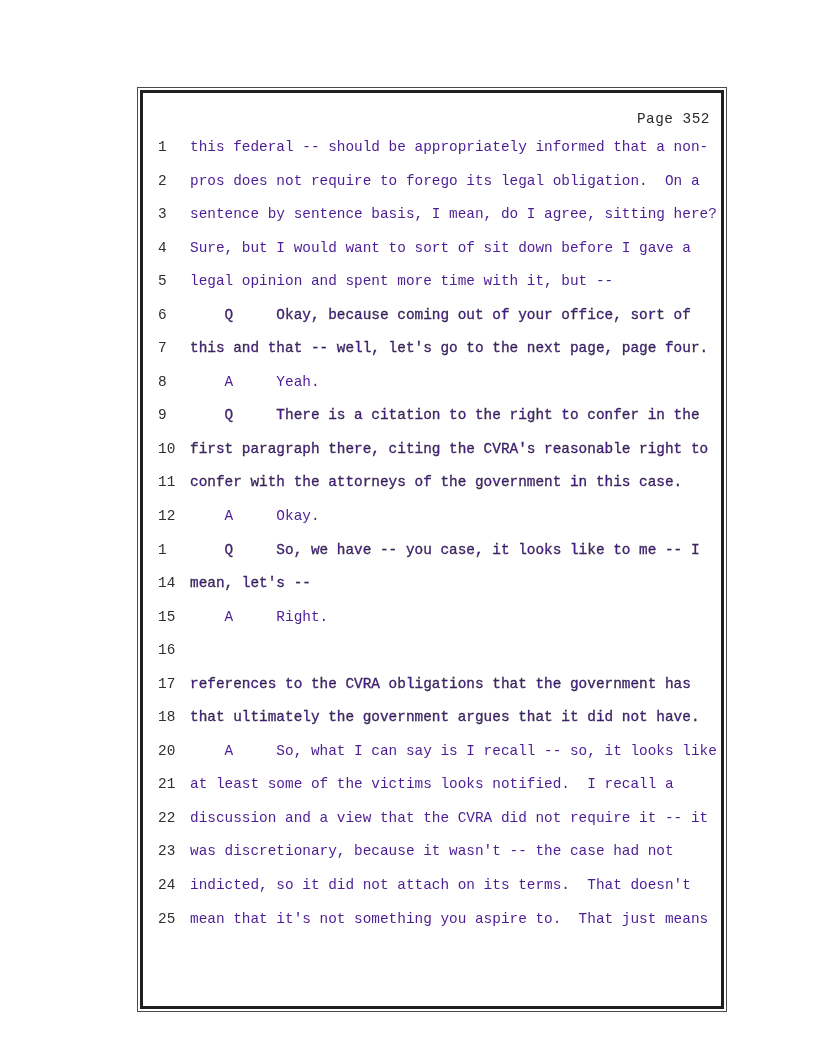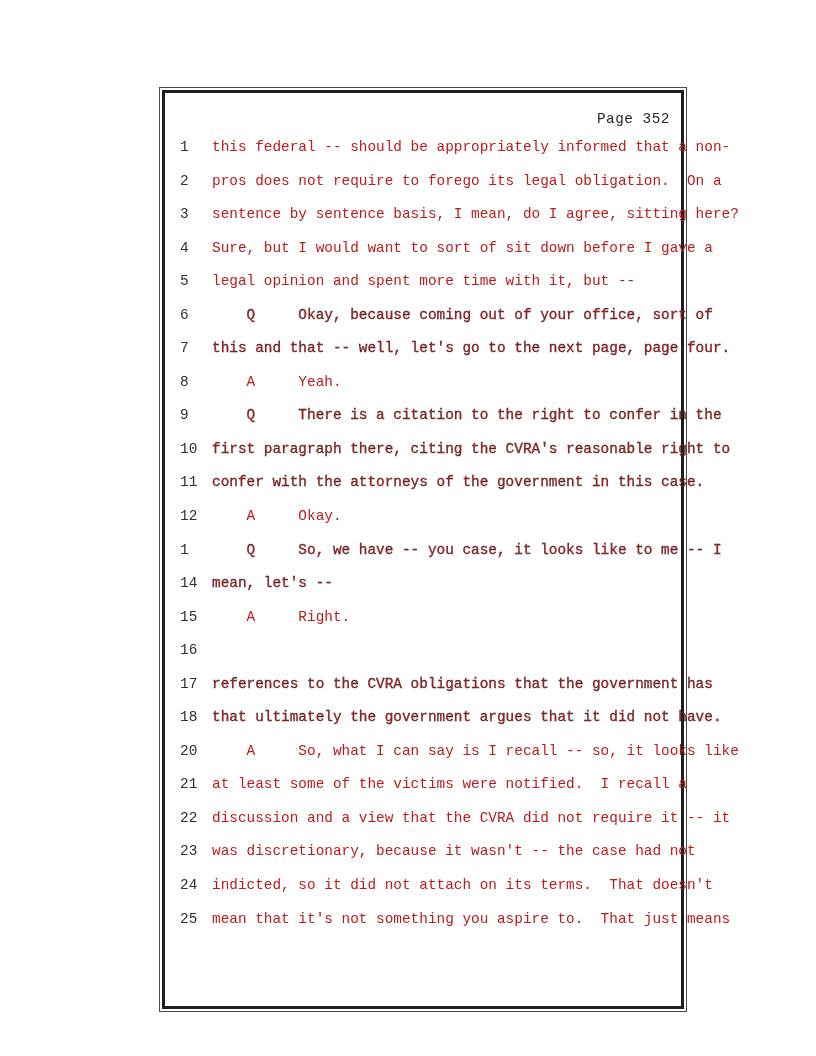--- a/index.html
+++ b/index.html
@@ -7,25 +7,24 @@
     width: 816px; height: 1056px;
     background: #ffffff;
     font-family: "Liberation Mono", "DejaVu Sans Mono", monospace;
     color: #262626;
     overflow: hidden;
   }
   .sheet { position: relative; width: 816px; height: 1056px; background: #fff; }
   .frame {
     position: absolute;
     left: 137px; top: 87px;
-    width: 528px; height: 925px;
+    width: 590px; height: 925px;
     border: 1px solid #4a4a4a;
     padding: 2px;
     background: #fff;
-    margin-left: 22px;
   }
   .frame-inner {
     width: 100%; height: 100%;
     border: 3px solid #1f1f1f;
     position: relative;
   }
   .page-header {
     position: absolute;
     top: 18px; right: 11px;
     font-size: 14.4px;
@@ -43,21 +42,21 @@
     font-size: 14.4px;
     line-height: 17px;
   }
   .line .num {
     flex: 0 0 47px;
     padding-left: 15px;
     color: #2e2e2e;
   }
   .line .txt {
     white-space: pre;
-    color: #b91c1c;
+    color: #4c1d95;
   }
   .line.bold .txt {
     font-weight: 400;
     -webkit-text-stroke: 0.3px #1c1c1c;
   }
 </style>
 </head>
 <body>
 
 <div class="sheet">
@@ -135,21 +134,21 @@
           <div class="line bold">
             <span class="num">18</span>
             <span class="txt">that ultimately the government argues that it did not have.</span>
           </div>
           <div class="line">
             <span class="num">20</span>
             <span class="txt">    A     So, what I can say is I recall -- so, it looks like</span>
           </div>
           <div class="line">
             <span class="num">21</span>
-            <span class="txt">at least some of the victims were notified.  I recall a</span>
+            <span class="txt">at least some of the victims looks notified.  I recall a</span>
           </div>
           <div class="line">
             <span class="num">22</span>
             <span class="txt">discussion and a view that the CVRA did not require it -- it</span>
           </div>
           <div class="line">
             <span class="num">23</span>
             <span class="txt">was discretionary, because it wasn't -- the case had not</span>
           </div>
           <div class="line">

